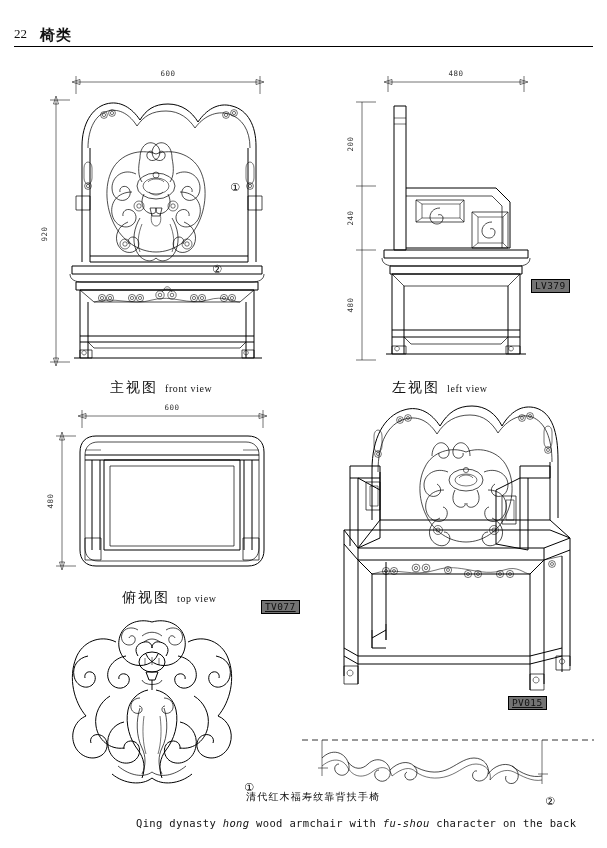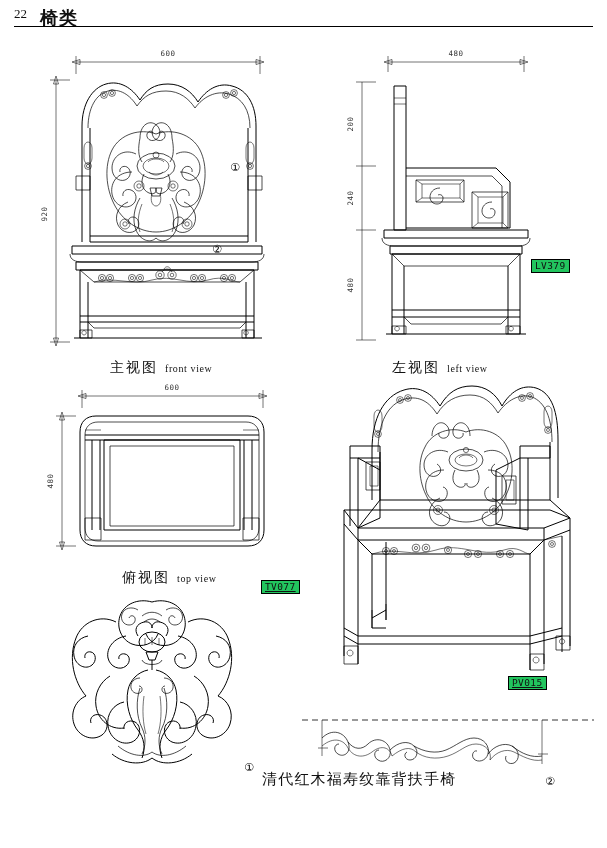--- a/index.html
+++ b/index.html
@@ -1,52 +1,52 @@
 <!DOCTYPE html>
 <html><head>
 <meta charset="utf-8">
 <style>
   html,body{margin:0;padding:0;background:#ffffff;}
   body{
     width:607px;height:848px;position:relative;overflow:hidden;
     font-family:"Liberation Serif", serif;color:#111;
   }
-  .page{position:absolute;inset:0;}
+  .page{position:absolute;inset:0;margin-top:20px;}
 
   
   #header{position:absolute;left:0;top:0;width:607px;height:34px;}
   #header .pgnum{position:absolute;left:14px;top:6px;font-family:"Liberation Serif",serif;font-size:13px;}
-  #header .cat{position:absolute;left:40px;top:6px;font-family:"DejaVu Sans",sans-serif;font-size:18px;font-weight:600;letter-spacing:1px;}
+  #header .cat{position:absolute;left:40px;top:6px;font-family:"DejaVu Sans",sans-serif;font-size:15px;font-weight:600;letter-spacing:1px;}
   #header .rule{position:absolute;left:14px;top:26px;width:579px;height:0;border-top:1.3px solid #000;}
 
   
   .svgbox{position:absolute;}
   svg{display:block;overflow:visible;}
   .ln{fill:none;stroke:#000;stroke-width:1;}
   .ln-thin{fill:none;stroke:#000;stroke-width:0.7;}
   .ln-fine{fill:none;stroke:#000;stroke-width:0.55;}
   .dim{fill:none;stroke:#000;stroke-width:0.55;}
   .dash{fill:none;stroke:#000;stroke-width:0.8;stroke-dasharray:6 4;}
 
   .dimtxt{font-family:"DejaVu Sans Mono","Liberation Mono",monospace;font-size:7.5px;fill:#333;letter-spacing:0.5px;}
 
   
   .caption{position:absolute;white-space:nowrap;}
   .caption .cn{font-family:"DejaVu Sans",sans-serif;font-size:14px;letter-spacing:2px;}
   .caption .en{font-family:Liberation Serif, serif;font-size:10px;letter-spacing:0.6px;margin-left:7px;}
 
   
   .codetag{position:absolute;border:1.1px solid #000;padding:1px 3px 0 3px;
-    font-family:"DejaVu Sans Mono","Liberation Mono",monospace;font-size:9.5px;letter-spacing:0.4px;background:#22c55e;line-height:1.15;}
+    font-family:"DejaVu Sans Mono","Liberation Mono",monospace;font-size:9.5px;letter-spacing:0.4px;background:#737373;line-height:1.15;}
 
   
   .callout{position:absolute;font-family:"DejaVu Sans",sans-serif;font-size:11px;color:#000;}
 
   
-  #title-cn{position:absolute;left:262px;top:770px;font-family:"DejaVu Sans",sans-serif;font-size:15px;letter-spacing:1.2px;white-space:nowrap;}
+  #title-cn{position:absolute;left:246px;top:770px;font-family:"DejaVu Sans",sans-serif;font-size:10px;letter-spacing:1.2px;white-space:nowrap;}
   #title-en{position:absolute;left:136px;top:797px;font-family:"DejaVu Sans Mono","Liberation Mono",monospace;font-size:10.5px;letter-spacing:0.35px;white-space:nowrap;}
   #title-en i{font-style:italic;}
 
   
   #footer{position:absolute;left:0;top:818px;width:607px;height:30px;}
   #footer .fline{position:absolute;left:345px;top:14px;width:55px;height:0;border-top:2px dashed #3a3a3a;}
   #footer .ftxt{position:absolute;left:404px;top:3px;font-family:"DejaVu Sans",sans-serif;font-size:14px;font-weight:700;color:#2b2b2b;letter-spacing:0.5px;white-space:nowrap;}
   #footer .at{display:inline-block;border:1.6px solid #2b2b2b;border-radius:50%;width:13px;height:13px;line-height:12px;text-align:center;font-size:10px;margin:0 1px;vertical-align:1px;}
 </style>
 </head>
@@ -584,15 +584,18 @@
 
       <path class="ln-fine" d="M24 38 C36 28 46 32 50 40 C56 50 66 50 74 44 C84 36 92 40 94 48"></path>
       <path class="ln-fine" d="M94 48 C104 40 112 38 118 44 C126 50 138 52 150 48 C162 44 168 36 178 36 C188 36 194 44 192 52"></path>
       <path class="ln-fine" d="M192 52 C198 44 208 40 216 44 C224 48 234 54 244 52"></path>
     </svg>
   </div>
 
   <div class="callout" style="left:545px;top:775px;">②</div>
 
   <div id="title-cn">清代红木福寿纹靠背扶手椅</div>
+  <div id="title-en">
+    <span>Qing dynasty </span><i>hong</i><span> wood armchair with </span><i>fu-shou</i><span> character on the back</span>
+  </div>
 
 
 </div>
 
 </body></html>

